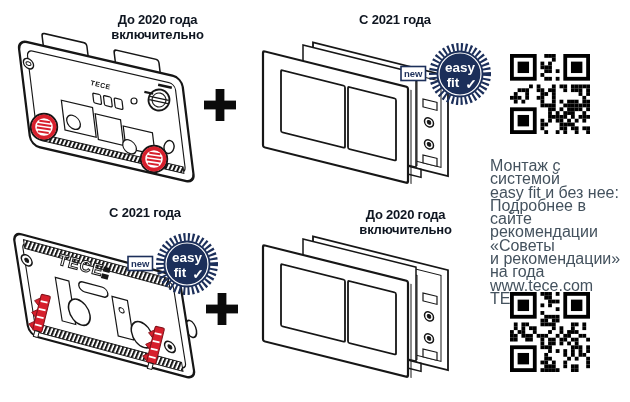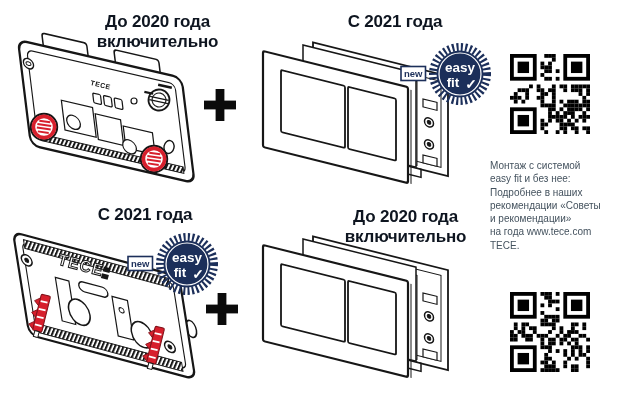--- a/index.html
+++ b/index.html
@@ -1,21 +1,21 @@
 <!DOCTYPE html>
 <html><head>
 <meta charset="utf-8">
 <style>
   html,body{margin:0;padding:0;background:#fff;}
   .stage{position:relative;width:630px;height:402px;background:#fff;overflow:hidden;
          font-family:"Liberation Sans",sans-serif;}
   .abs{position:absolute;}
-  .heading{font-weight:bold;font-size:17px;line-height:1.16;color:#0e1520;
+  .heading{font-weight:bold;font-size:13px;line-height:1.16;color:#0e1520;
            text-align:center;letter-spacing:-0.2px;}
-  .bodytext{font-size:10px;line-height:13.3px;color:#44525e;}
+  .bodytext{font-size:16px;line-height:13.3px;color:#44525e;}
   .qrbox{background:#fff;}
   svg{display:block;}
   text{font-family:"Liberation Sans",sans-serif;}
 </style>
 </head>
 <body>
 
 <div class="stage">
 
   <svg width="0" height="0" class="abs" aria-hidden="true">
@@ -373,21 +373,21 @@
       <rect x="57.14285714285714" y="3.8095238095238093" width="19.047619047619047" height="19.047619047619047" fill="#fff"></rect>
       <rect x="60.95238095238095" y="7.619047619047619" width="11.428571428571427" height="11.428571428571427" fill="#000"></rect>
       <rect x="0" y="53.33333333333333" width="26.666666666666664" height="26.666666666666664" fill="#000"></rect>
       <rect x="3.8095238095238093" y="57.14285714285714" width="19.047619047619047" height="19.047619047619047" fill="#fff"></rect>
       <rect x="7.619047619047619" y="60.95238095238095" width="11.428571428571427" height="11.428571428571427" fill="#000"></rect>
     </svg>
 
   <div class="abs bodytext" style="left:490px;top:159px;width:140px;">
     <div>Монтаж с системой</div>
     <div>easy fit и без нее:</div>
-    <div>Подробнее в наших</div>
+    <div>Подробнее в сайте</div>
     <div>рекомендации «Советы</div>
     <div>и рекомендации»</div>
     <div>на года www.tece.com</div>
     <div>TECE.</div>
   </div>
 
   <svg id="qr2" class="abs qrbox" style="left:510px;top:292px;" width="80" height="80" viewBox="0 0 80 80" aria-label="qr-code">
       <rect x="0" y="0" width="80" height="80" fill="#fff"></rect>
       <rect x="30.476190476190474" y="0" width="3.8095238095238093" height="3.8095238095238093" fill="#000"></rect>
       <rect x="34.285714285714285" y="0" width="3.8095238095238093" height="3.8095238095238093" fill="#000"></rect>

